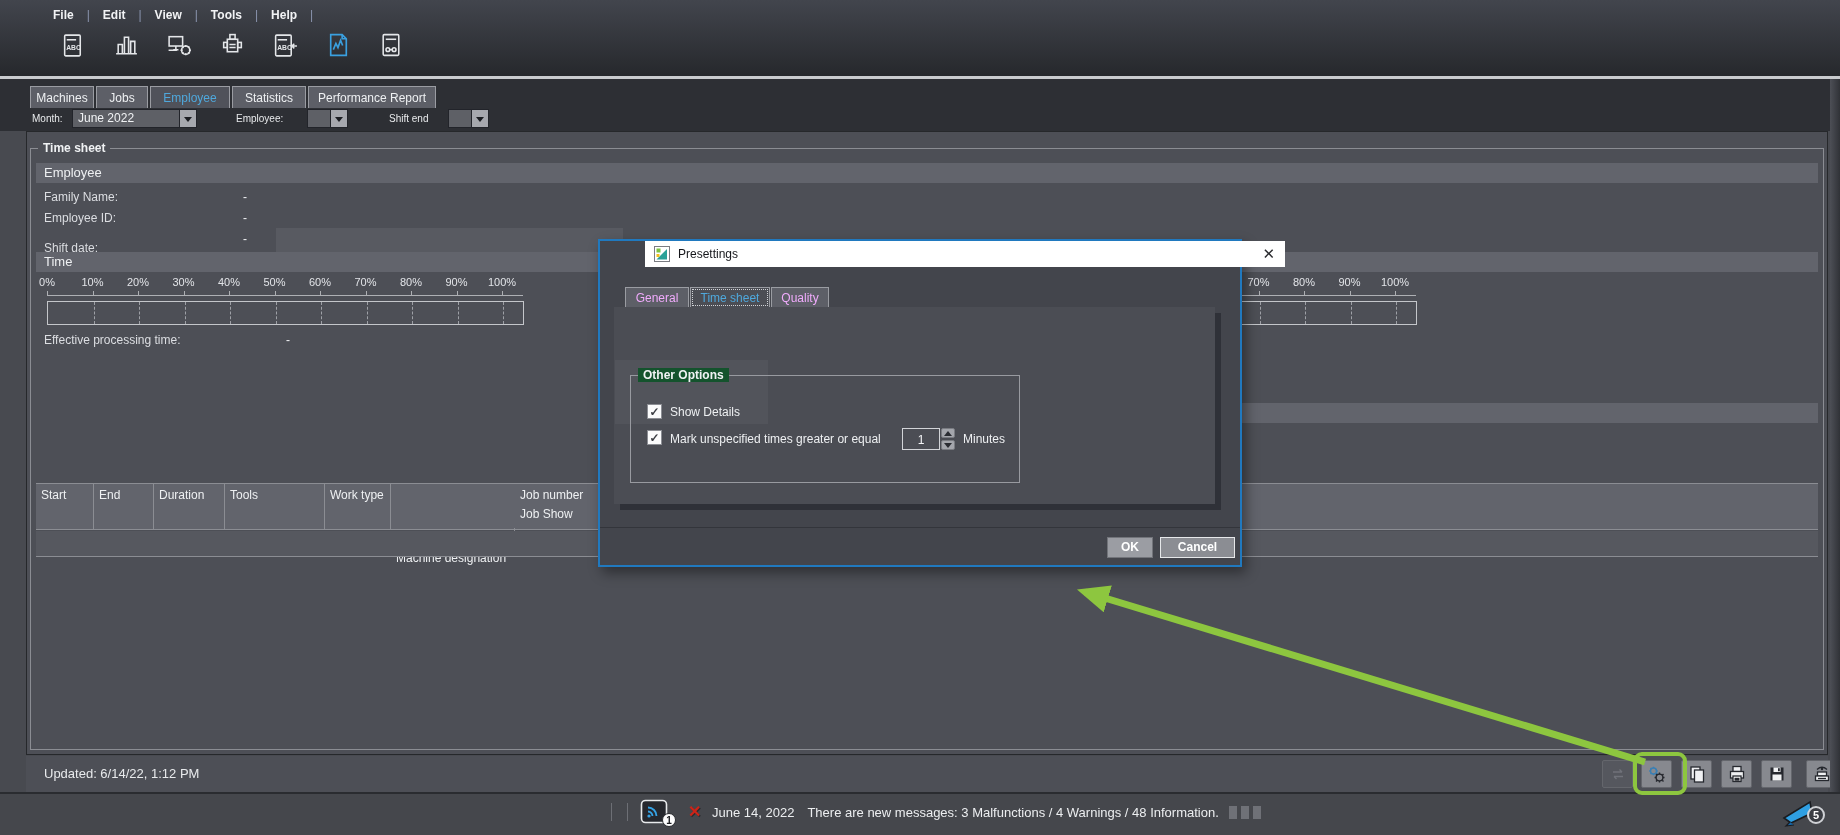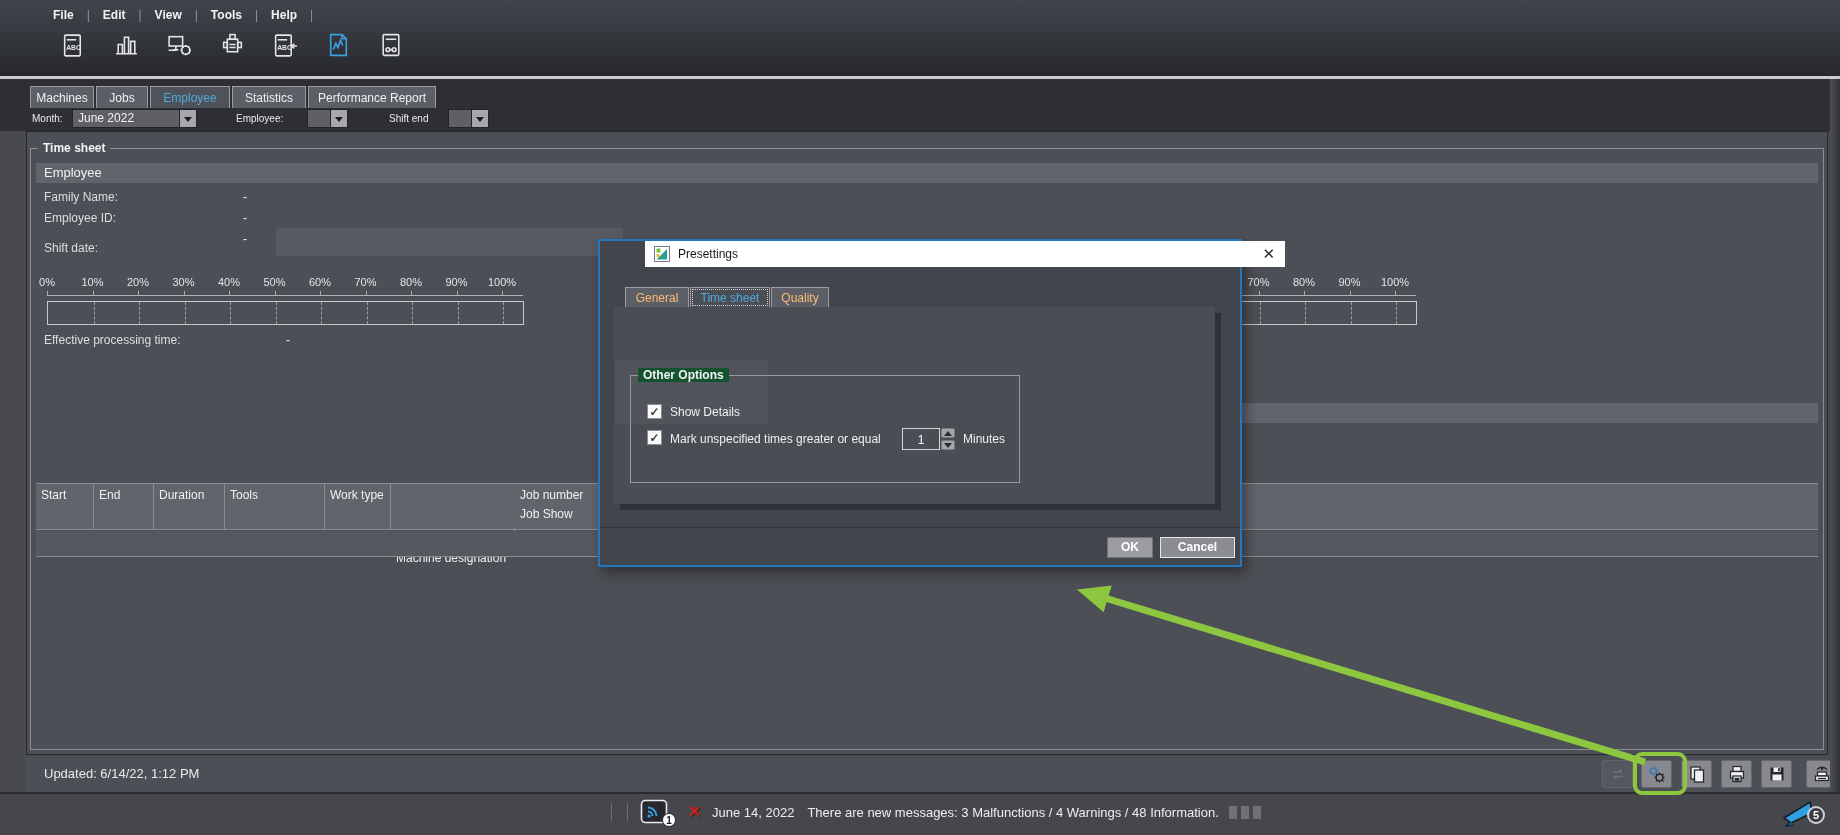--- a/index.html
+++ b/index.html
@@ -74,21 +74,21 @@
   .sendbadge{border-radius:50%;background:#3b3d43;border:2px solid #cfd1d5;color:#fff;
     font-size:11px;font-weight:bold;display:flex;align-items:center;justify-content:center;}
 
   
   .dialog{left:598px;top:239px;width:644px;height:328px;border:2px solid #2079bf;background:#43454c;
     z-index:20;box-shadow:4px 6px 12px rgba(0,0,0,.4);}
   .dtitle{left:0;top:0;width:640px;height:26px;background:#ffffff;display:flex;align-items:center;margin-left:45px;}
   .dtitletext{color:#15161a;font-size:12px;margin-left:8px;}
   .dclose{position:absolute;right:10px;top:3px;color:#2a2b2f;font-size:15px;line-height:20px;}
   .dtab{position:absolute;top:46px;height:21px;line-height:20px;background:#5d5f67;border:1px solid #9a9ca2;
-    font-size:12px;color:#fdba74;text-align:center;box-sizing:border-box;}
+    font-size:12px;color:#f0abfc;text-align:center;box-sizing:border-box;}
   .dtab.active{background:#4b4d54;color:#4fa8dc;outline:1px dotted #cfd1d5;outline-offset:-3px;border-bottom-color:#4b4d54;}
   .dpanel{left:14px;top:66px;width:601px;height:197px;background:#4b4d54;box-shadow:6px 6px 0 #2f3138;}
   .dpatch{left:15px;top:119px;width:153px;height:64px;background:#52545b;}
   .dgroup{left:30px;top:134px;width:390px;height:108px;border:1px solid #989aa0;}
   .dgrouplabel{left:38px;top:127px;background:#14532d;padding:0 5px;color:#f0f2f4;font-weight:bold;font-size:12px;}
   .cb{width:15px;height:15px;background:#fbfbfc;border:1px solid #8c8e94;display:flex;align-items:center;justify-content:center;}
   .cb::after{content:"\2713";font-size:12px;font-weight:bold;color:#3c3e44;}
   .cblabel{color:#eef0f2;font-size:12px;height:16px;line-height:16px;}
   .spfield{width:38px;height:22px;border:1px solid #d2d4d8;color:#f4f5f7;font-size:12px;
     text-align:center;line-height:22px;background:transparent;}
@@ -205,20 +205,21 @@
   <div class="abs band" style="left:36px;top:163px;width:1782px;height:20px;">Employee</div>
 
   <div class="abs flbl" style="left:44px;top:190px;">Family Name:</div>
   <div class="abs fval" style="left:243px;top:190px;">-</div>
   <div class="abs flbl" style="left:44px;top:211px;">Employee ID:</div>
   <div class="abs fval" style="left:243px;top:211px;">-</div>
   <div class="abs flbl" style="left:44px;top:232px;margin-top:9px;">Shift date:</div>
   <div class="abs fval" style="left:243px;top:232px;">-</div>
   <div class="abs" style="left:276px;top:228px;width:347px;height:28px;background:#585a61;"></div>
 
+  <div class="abs band" style="left:36px;top:252px;width:1782px;height:20px;">Time</div>
 
   <div class="abs gauge" style="left:47px;top:276px;">
     <span class="glabel" style="left:0;">0%</span>
     <span class="glabel" style="left:45.5px;">10%</span>
     <span class="glabel" style="left:91px;">20%</span>
     <span class="glabel" style="left:136.5px;">30%</span>
     <span class="glabel" style="left:182px;">40%</span>
     <span class="glabel" style="left:227.5px;">50%</span>
     <span class="glabel" style="left:273px;">60%</span>
     <span class="glabel" style="left:318.5px;">70%</span>

